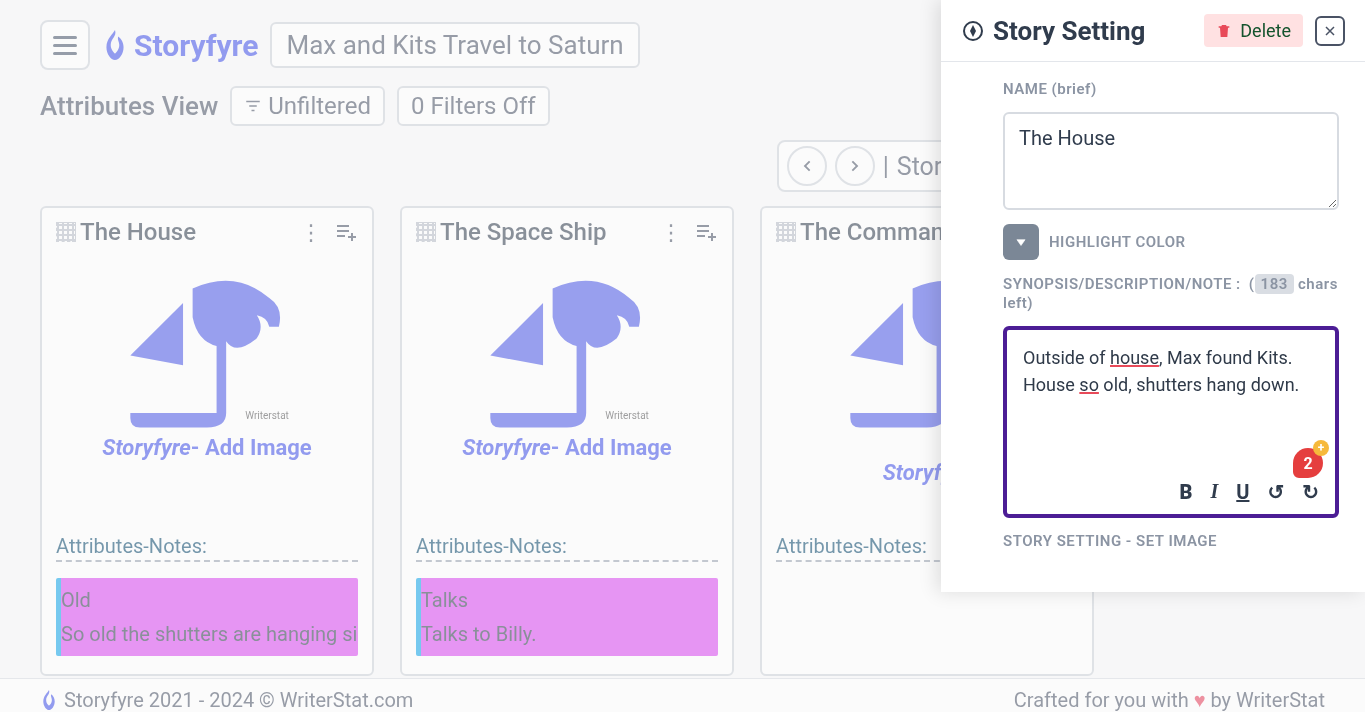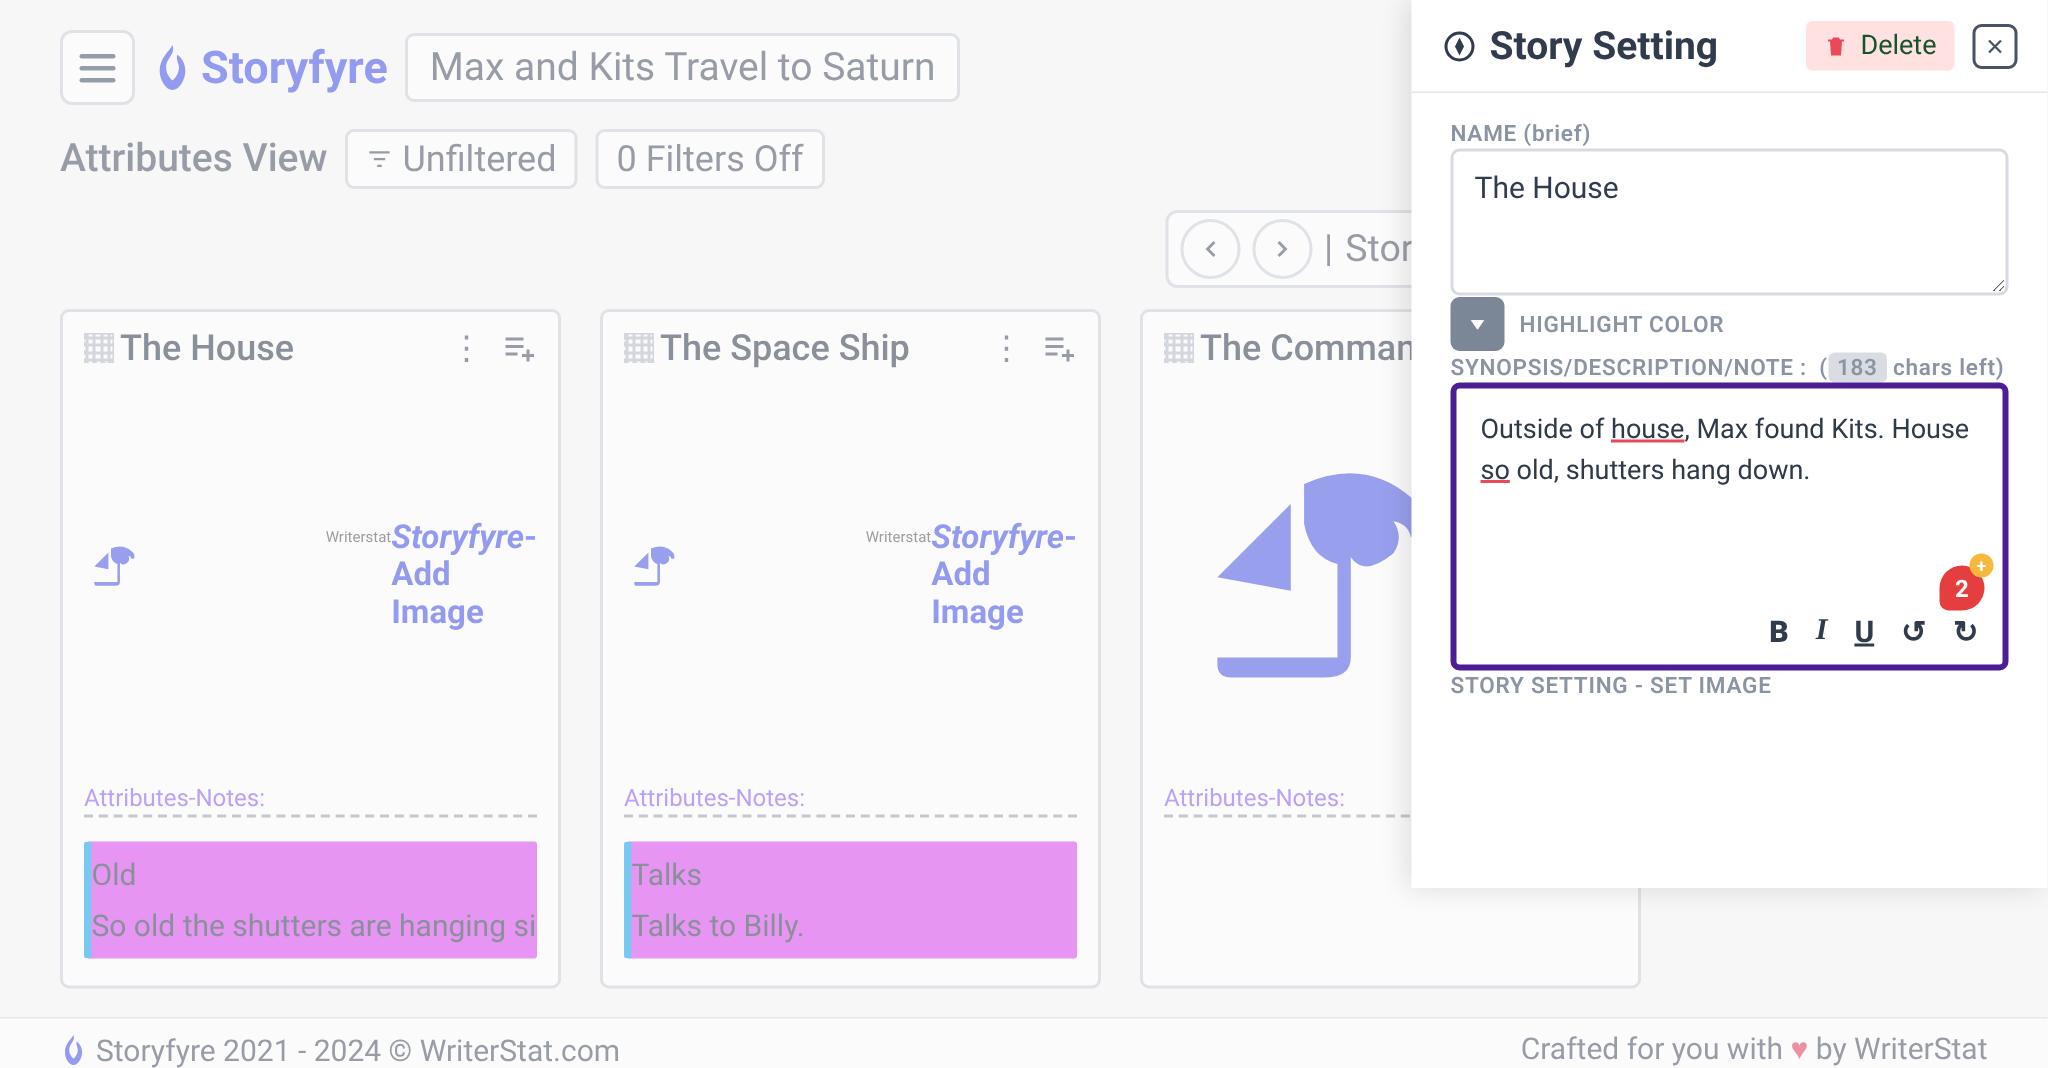--- a/index.html
+++ b/index.html
@@ -25,42 +25,42 @@
   .toolbar-text { font-size: 25px; color: #4a5365; }
   .type-btn { border: 2px solid #4151e8; border-radius: 8px; padding: 4px 10px; display: flex; align-items: center; gap: 4px; color: #4151e8; font-size: 20px; }
   
   
   .cards { display: flex; gap: 26px; padding: 0 40px; }
   .card { width: 334px; border: 2px solid #cdd2d8; border-radius: 6px; background: #fff; padding: 10px 14px 18px 14px; display: flex; flex-direction: column; }
   .card-head { display: flex; align-items: center; justify-content: space-between; }
   .drag-handle { width: 20px; height: 20px; display: inline-block; background: repeating-linear-gradient(90deg, #b6bcc6 0 2px, transparent 2px 5px), repeating-linear-gradient(0deg, #b6bcc6 0 2px, transparent 2px 5px); border: 1px dashed #b6bcc6; margin-right: 4px; }
   .card-title { font-size: 24px; color: #303c4d; font-weight: 500; flex: 1; }
   .card-head-actions { display: flex; align-items: center; gap: 12px; color: #4a5365; font-size: 22px; }
-  .dragon-box { height: 260px; display: flex; align-items: center; justify-content: flex-start; }
+  .dragon-box { height: 260px; display: flex; flex-direction: column; align-items: center; justify-content: flex-start; }
   .dragon { width: 230px; height: 200px; }
   .add-image-line { font-size: 22px; font-weight: 700; }
   .add-image-line .sf { color: #4151e8; font-style: italic; }
   .add-image-line .ai { color: #4151e8; font-weight: 700; }
-  .attr-label { margin-top: 16px; font-size: 16px; color: #8b5cf6; border-bottom: 2px dashed #9aa3b0; display: inline-block; padding-bottom: 2px; }
+  .attr-label { margin-top: 28px; font-size: 20px; color: #0c4a6e; border-bottom: 2px dashed #9aa3b0; display: inline-block; padding-bottom: 2px; }
   .attr-box { margin-top: 16px; background: #d946ef; border-left: 5px solid #0ea5e9; padding: 10px 0; border-radius: 2px; }
   .attr-box .line1 { font-size: 20px; color: #303c4d; margin-bottom: 10px; }
   .attr-box .line2 { font-size: 20px; color: #303c4d; white-space: nowrap; overflow: hidden; }
   
   
   .footer { position: absolute; bottom: 0; left: 0; right: 0; height: 34px; border-top: 1px solid #d7dbe1; background: #fff; display: flex; justify-content: space-between; align-items: flex-end; padding: 0 40px; font-size: 20px; color: #4a5365; }
   .footer .heart { color: #e53e5a; }
   
   
   .panel { position: absolute; top: 0; right: 0; width: 424px; height: 592px; background: #fff; box-shadow: -4px 0 18px rgba(0,0,0,0.12); display: flex; flex-direction: column; z-index: 50; }
   .panel-head { display: flex; align-items: center; padding: 14px 20px; gap: 12px; }
   .panel-title { font-size: 26px; color: #303c4d; font-weight: 700; display: flex; align-items: center; gap: 8px; flex: 1; }
   .delete-btn { display: flex; align-items: center; gap: 8px; background: #ffe1e2; color: #14532d; padding: 6px 12px; border-radius: 4px; font-size: 18px; cursor: pointer; }
   .close-btn { width: 30px; height: 30px; border: 2px solid #4a5365; border-radius: 6px; display: flex; align-items: center; justify-content: center; font-size: 16px; color: #4a5365; cursor: pointer; }
   .panel-divider { height: 1px; background: #e3e6eb; }
-  .panel-body { padding: 18px 26px; display: flex; flex-direction: column; gap: 1px; overflow-y: auto; }
+  .panel-body { padding: 18px 26px; display: flex; flex-direction: column; gap: 14px; overflow-y: auto; margin-left: 36px; }
   .field-label { font-size: 15px; letter-spacing: 0.5px; color: #8b94a3; font-weight: 600; }
   .name-input { width: 100%; height: 98px; border: 2px solid #d7dbe1; border-radius: 6px; padding: 12px 14px; font-size: 20px; color: #303c4d; font-family: inherit; resize: both; }
   .hl-row { display: flex; align-items: center; gap: 10px; }
   .hl-btn { width: 36px; height: 36px; background: #7b8796; border-radius: 6px; display: flex; align-items: center; justify-content: center; color: #fff; font-size: 14px; }
   .chars-badge { background: #d9dde3; padding: 1px 6px; border-radius: 4px; }
   .desc-box { border: 4px solid #4c1d95; border-radius: 6px; padding: 14px 16px 10px 16px; position: relative; }
   .desc-text { font-size: 18px; color: #2f3a49; line-height: 1.5; min-height: 120px; }
   .desc-text .ul { text-decoration: underline; text-decoration-color: #e84a59; text-decoration-thickness: 2px; }
   .fmt-row { display: flex; justify-content: flex-end; gap: 18px; margin-top: 16px; font-size: 20px; color: #303c4d; font-weight: bold; }
   .badge-2 { position: absolute; right: 10px; top: 118px; width: 32px; height: 32px; }

